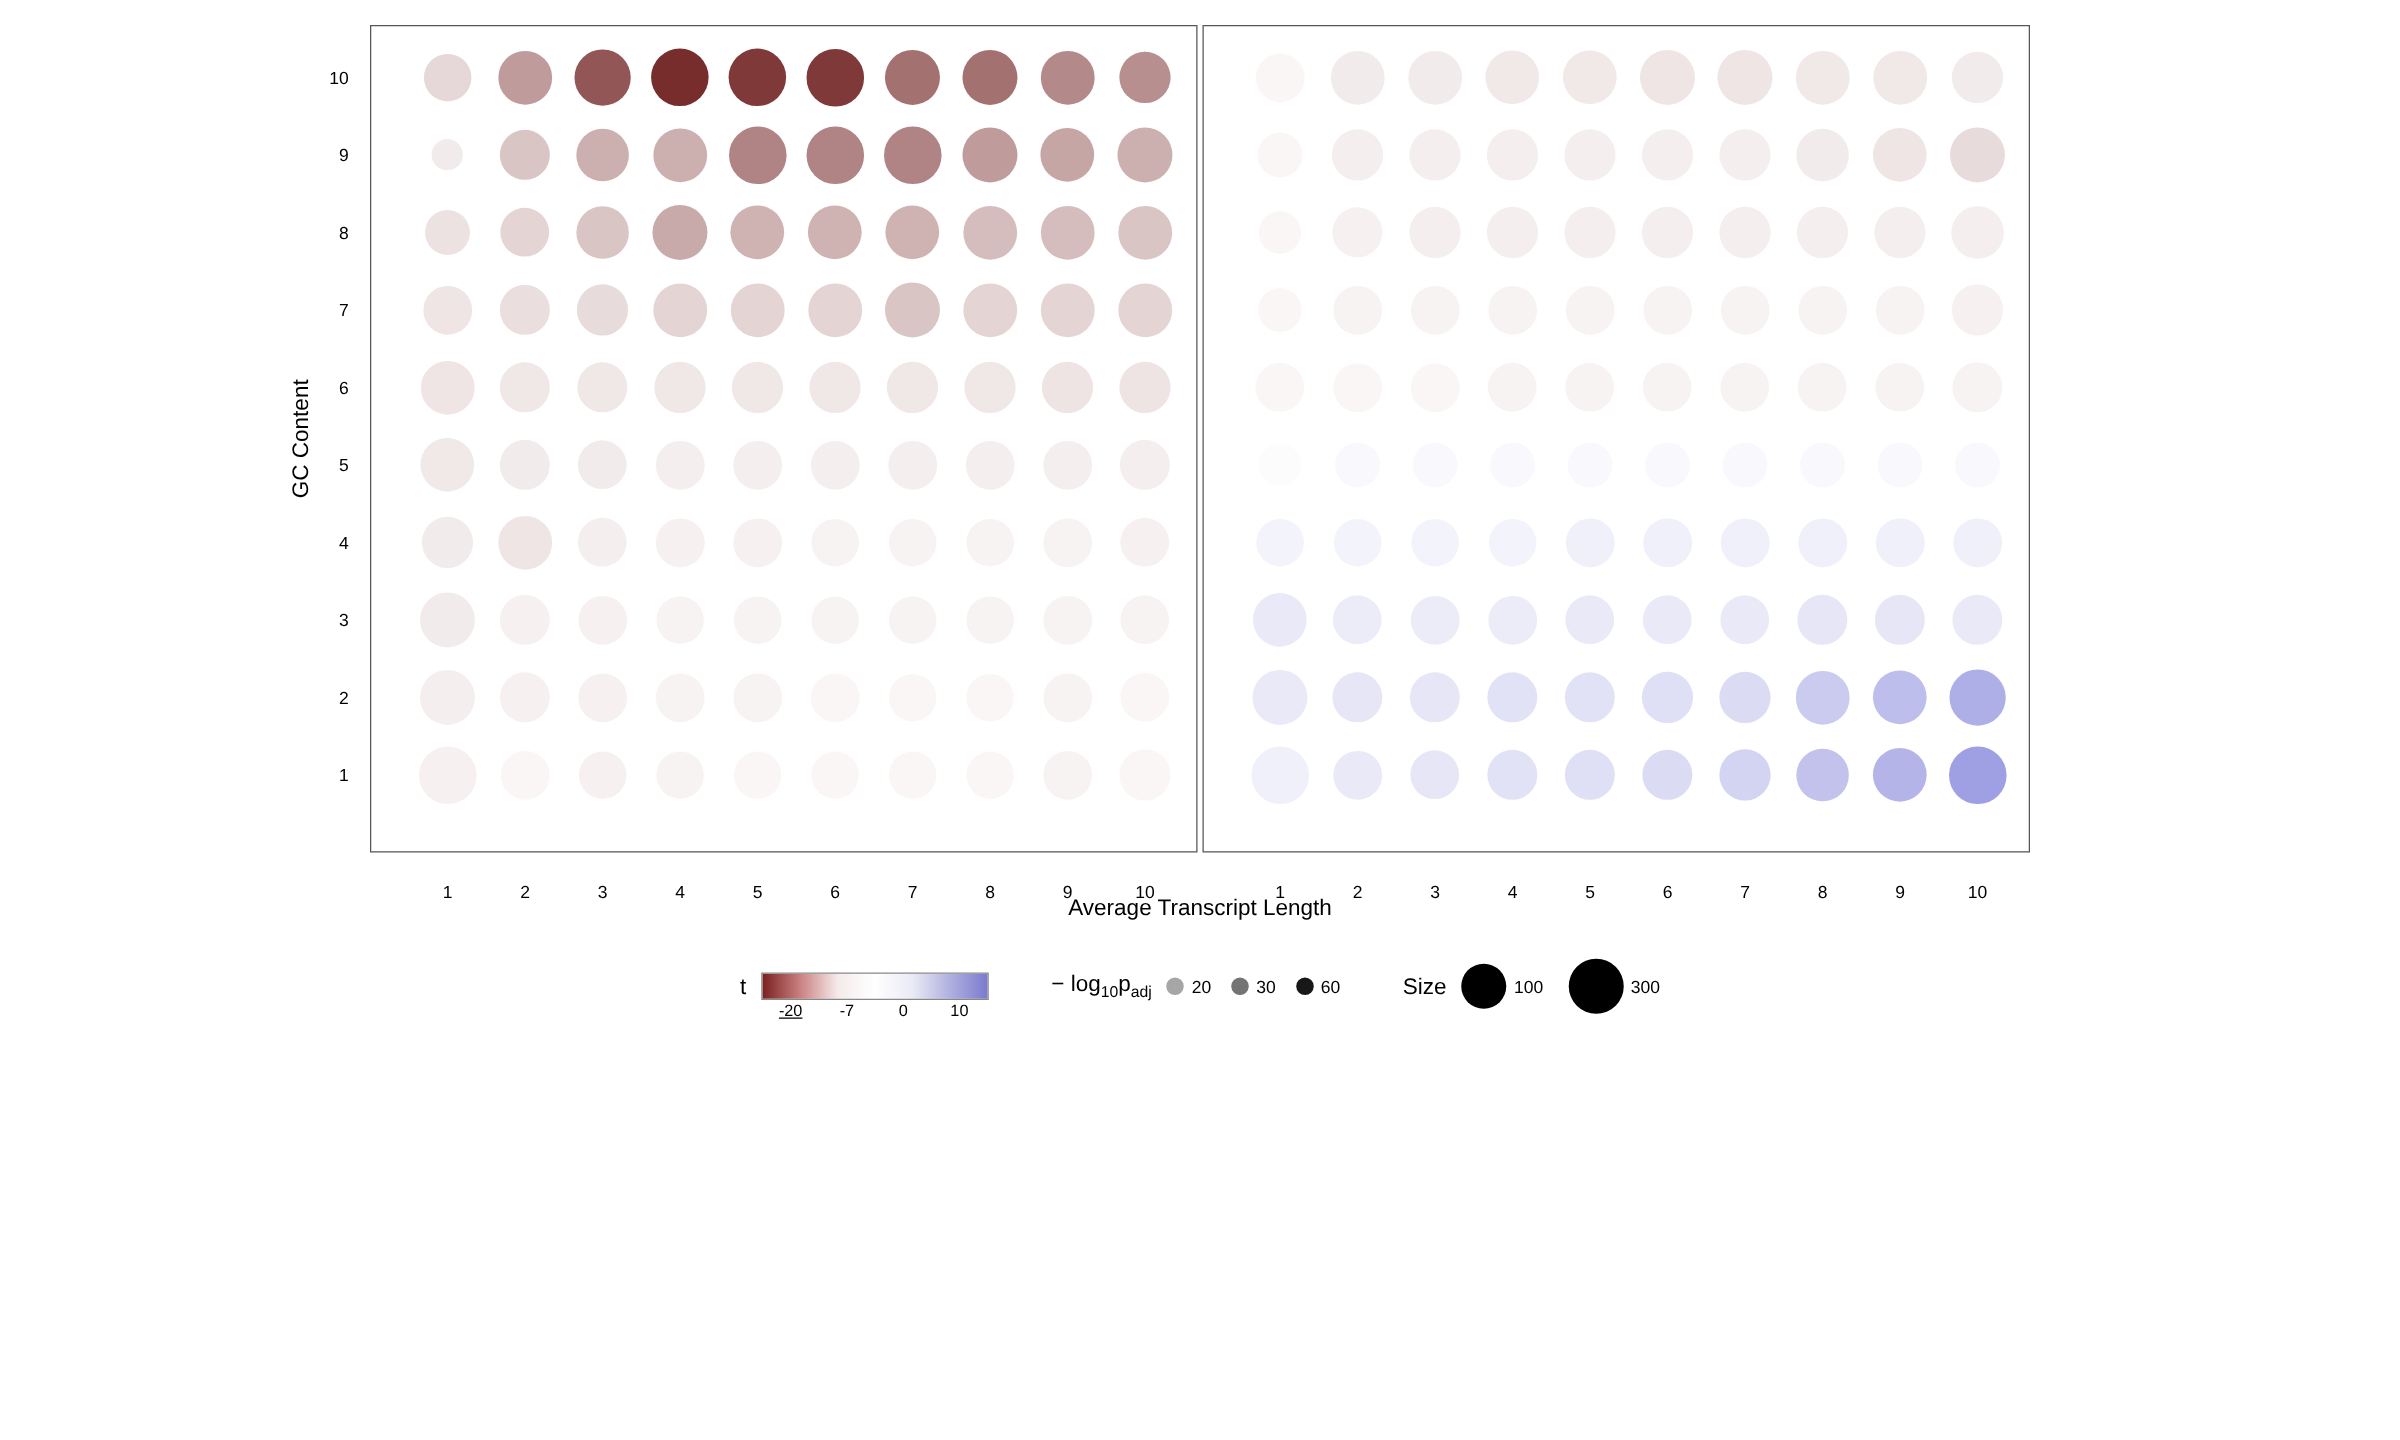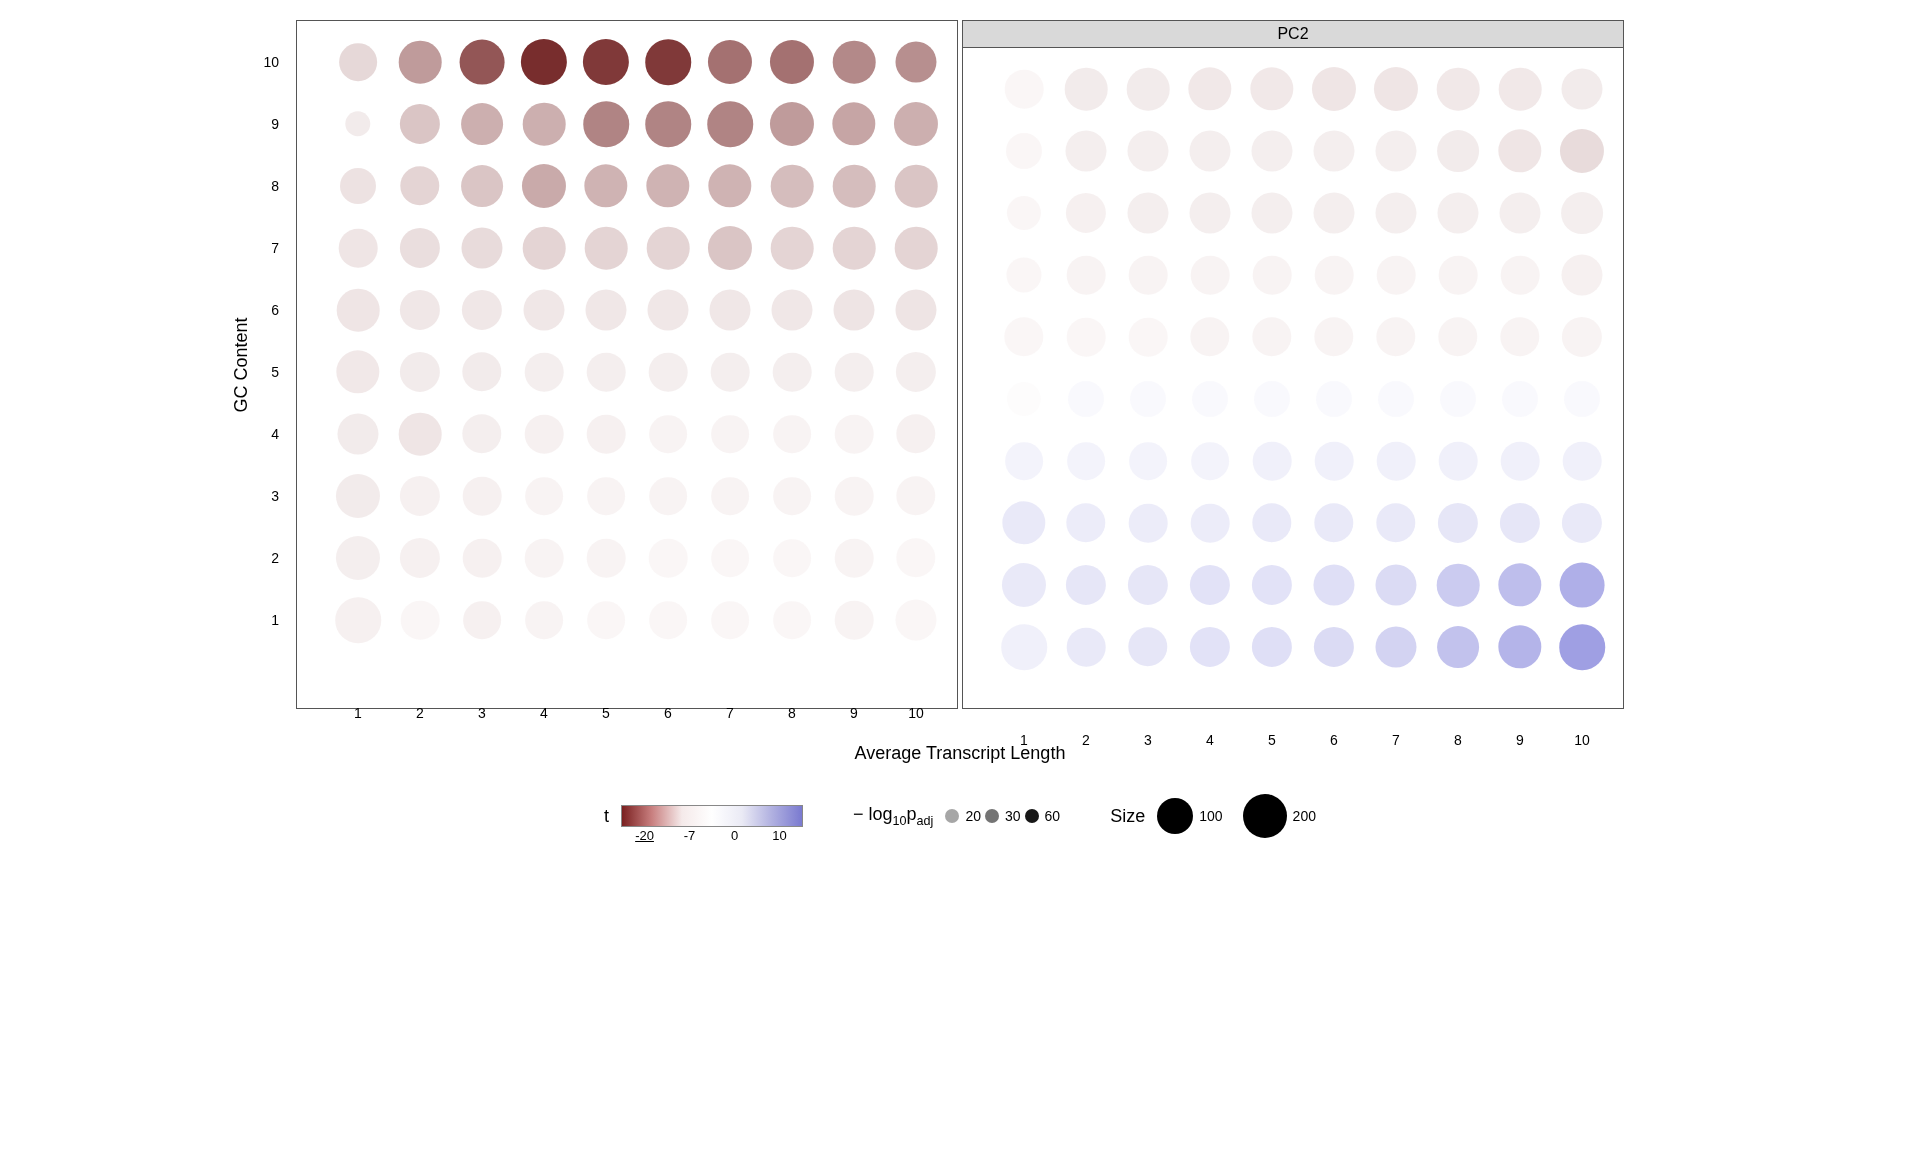--- a/index.html
+++ b/index.html
@@ -250,21 +250,20 @@
             <div class="y-tick" style="top: 351px;">5</div>
             <div class="y-tick" style="top: 289px;">6</div>
             <div class="y-tick" style="top: 227px;">7</div>
             <div class="y-tick" style="top: 165px;">8</div>
             <div class="y-tick" style="top: 103px;">9</div>
             <div class="y-tick" style="top: 41px;">10</div>
           </div>
         </div>
       </div>
       <div class="panel">
-        <div class="panel-header">PC2</div>
         <div class="plot-area" style="width: 660px; height: 660px;">
           <div class="bubble" style="width: 45.5368px; height: 45.5368px; background: rgb(211, 211, 241); opacity: 0.35; left: 61px; top: 599px;"></div>
           <div class="bubble" style="width: 38.6057px; height: 38.6057px; background: rgb(192, 192, 236); opacity: 0.35; left: 123px; top: 599px;"></div>
           <div class="bubble" style="width: 39.436px; height: 39.436px; background: rgb(183, 183, 233); opacity: 0.35; left: 185px; top: 599px;"></div>
           <div class="bubble" style="width: 40.2492px; height: 40.2492px; background: rgb(173, 173, 231); opacity: 0.35; left: 247px; top: 599px;"></div>
           <div class="bubble" style="width: 40.2492px; height: 40.2492px; background: rgb(164, 164, 228); opacity: 0.35; left: 309px; top: 599px;"></div>
           <div class="bubble" style="width: 40.2492px; height: 40.2492px; background: rgb(155, 155, 225); opacity: 0.363636; left: 371px; top: 599px;"></div>
           <div class="bubble" style="width: 41.0463px; height: 41.0463px; background: rgb(145, 145, 223); opacity: 0.4; left: 433px; top: 599px;"></div>
           <div class="bubble" style="width: 41.8282px; height: 41.8282px; background: rgb(127, 127, 217); opacity: 0.472727; left: 495px; top: 599px;"></div>
           <div class="bubble" style="width: 43.3497px; height: 43.3497px; background: rgb(117, 117, 215); opacity: 0.545455; left: 557px; top: 599px;"></div>
@@ -383,21 +382,21 @@
         <div class="color-ticks" id="color-ticks">
             <span class="color-tick" style="left: 12.5%; text-decoration: underline;">-20</span>
             <span class="color-tick" style="left: 37.5%;">-7</span>
             <span class="color-tick" style="left: 62.5%;">0</span>
             <span class="color-tick" style="left: 87.5%;">10</span>
           </div>
       </div>
     </div>
     <div class="legend-group">
       <span class="legend-title" id="alpha-title">− log<sub>10</sub>p<sub>adj</sub></span>
-      <div id="alpha-items" style="display:flex;gap:4px;align-items:center;">
+      <div id="alpha-items" style="display:flex;gap:16px;align-items:center;">
           <div class="legend-item">
             <span class="alpha-dot" style="width: 14px; height: 14px; opacity: 0.35;"></span>
             <span>20</span>
           </div>
           <div class="legend-item">
             <span class="alpha-dot" style="width: 14px; height: 14px; opacity: 0.545455;"></span>
             <span>30</span>
           </div>
           <div class="legend-item">
             <span class="alpha-dot" style="width: 14px; height: 14px; opacity: 0.909091;"></span>
@@ -407,18 +406,18 @@
     </div>
     <div class="legend-group">
       <span class="legend-title">Size</span>
       <div id="size-items" style="display:flex;gap:20px;align-items:center;">
           <div class="legend-item">
             <span class="size-dot" style="width: 36px; height: 36px;"></span>
             <span>100</span>
           </div>
           <div class="legend-item">
             <span class="size-dot" style="width: 44.0908px; height: 44.0908px;"></span>
-            <span>200</span>
+            <span>300</span>
           </div>
         </div>
     </div>
   </div>
 </div>
 
 </body></html>

